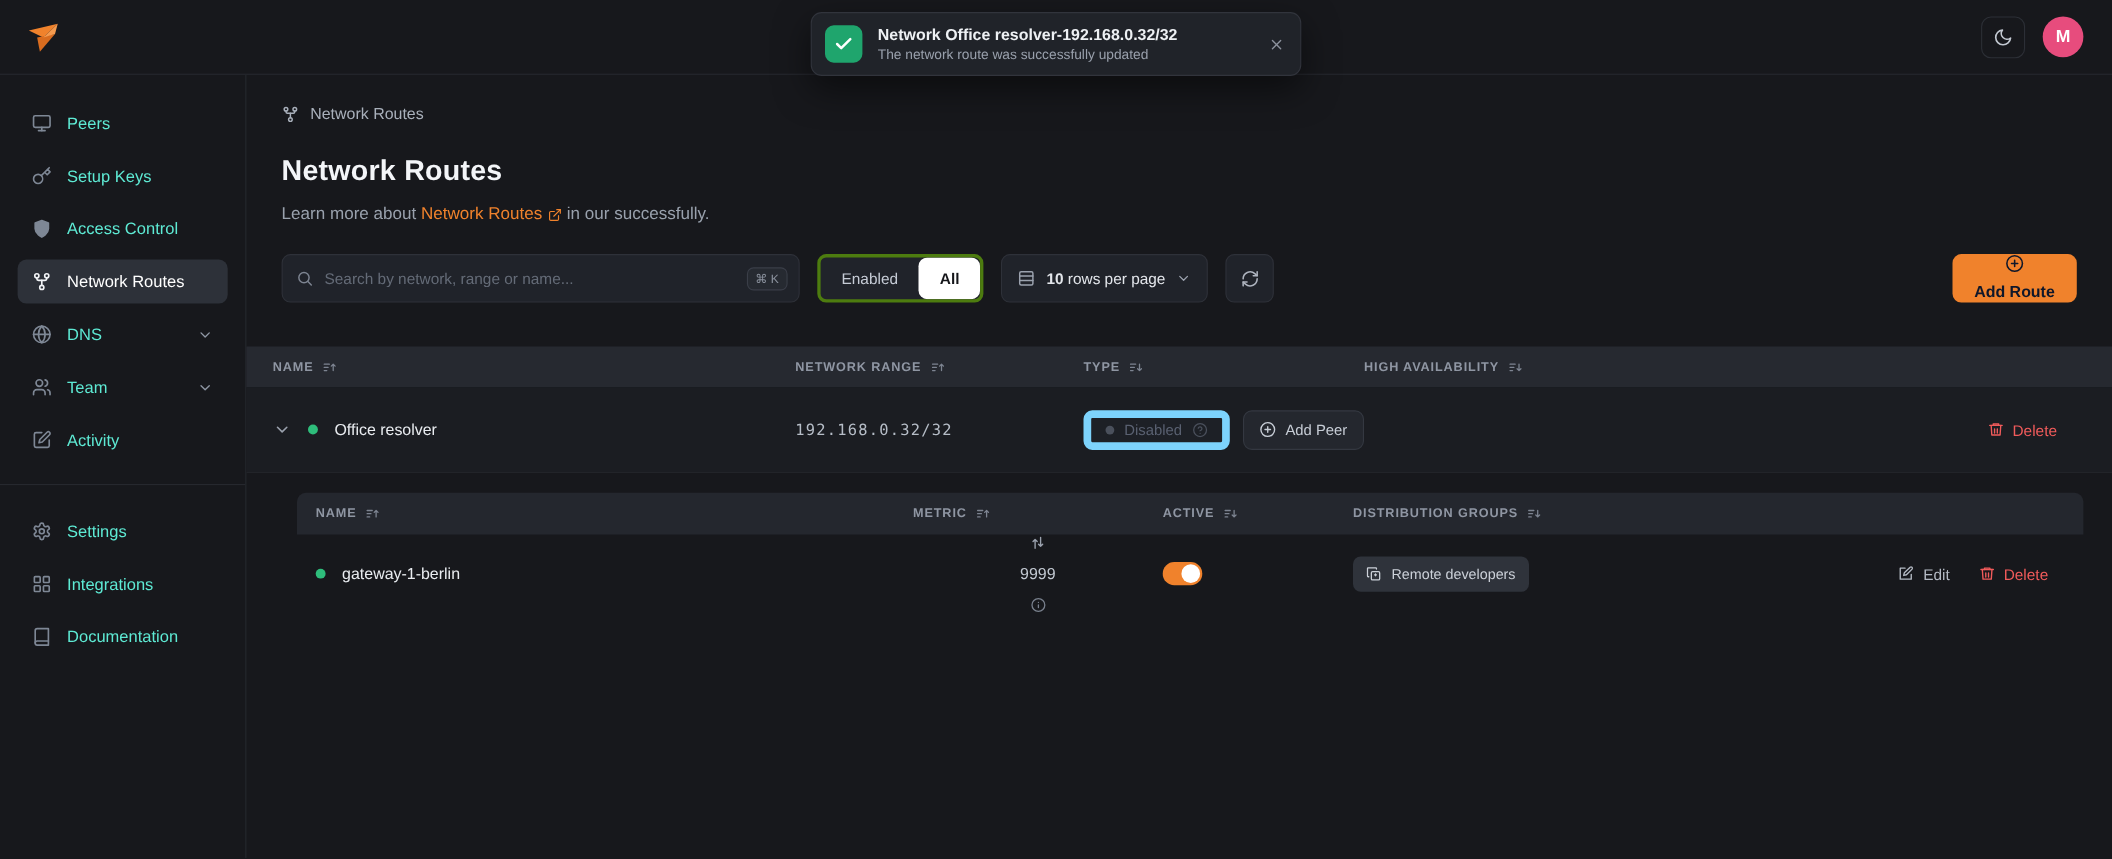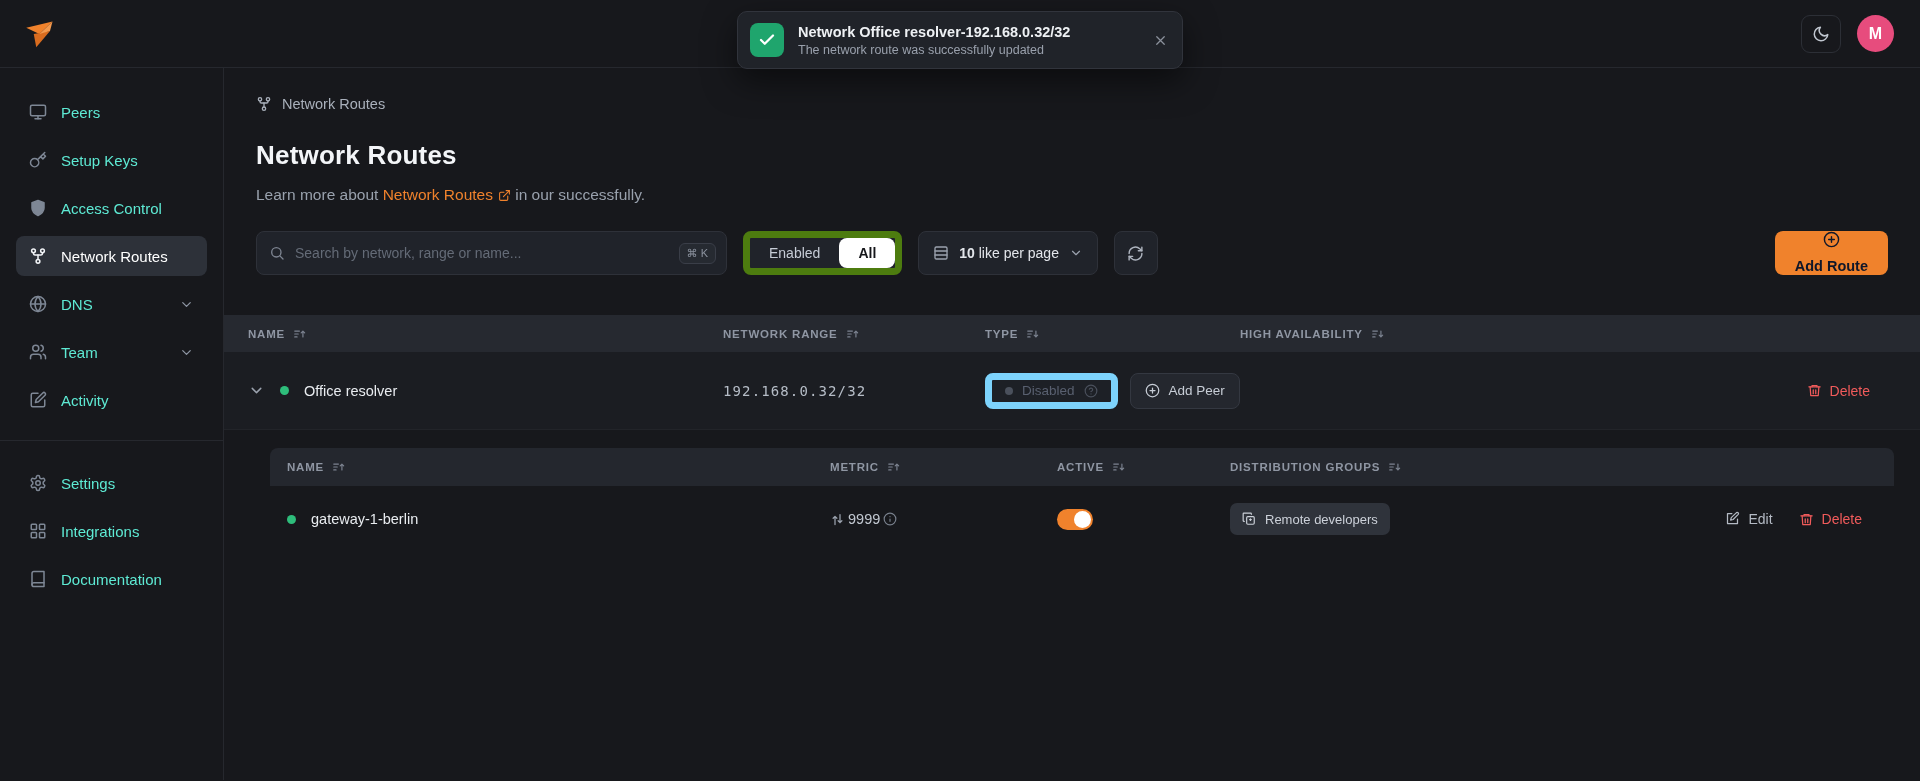--- a/index.html
+++ b/index.html
@@ -80,21 +80,21 @@
   .search-box input{
     flex:1; background:transparent; border:none; outline:none;
     color:#aeb4bf; font-size:14px; font-family:inherit;
   }
   .search-box input::placeholder{ color:#646b77; }
   .kbd{
     border:1px solid #3a3e48; background:#262a31; border-radius:6px;
     font-size:11px; color:#8b929e; padding:3px 7px; white-space:nowrap;
   }
   .segment{
-    display:flex; align-items:center; background:#20232a; border:7px solid #4d7c0f;
+    display:flex; align-items:center; background:#20232a; border:3px solid #4d7c0f;
     border-radius:8px; height:44px; overflow:hidden;
   }
   .seg-btn{
     height:100%; display:flex; align-items:center; padding:0 19px;
     font-size:14px; color:#c6ccd6; cursor:pointer; background:transparent; border:none;
     font-family:inherit;
   }
   .seg-btn.selected{ background:#ffffff; color:#15161a; font-weight:700; border-radius:8px; }
   .rows-select{
     height:44px; display:flex; align-items:center; gap:10px; padding:0 14px;
@@ -153,21 +153,21 @@
   .nested-head{
     height:38px; background:#24272e; border-radius:8px 8px 0 0;
     display:grid; grid-template-columns:543px 227px 173px 1fr auto;
     align-items:center; padding:0 32px 0 17px;
   }
   .nested-row{
     height:66px;
     display:grid; grid-template-columns:543px 227px 173px 1fr auto;
     align-items:center; padding:0 32px 0 17px;
   }
-  .cell-metric{ display:flex; align-items:center; gap:3px; color:#c2c8d1; font-size:14.5px; }
+  .cell-metric{ display:flex; align-items:center; gap:13px; color:#c2c8d1; font-size:14.5px;flex-direction:column; }
   .info-icon{ color:#79808d; }
   .toggle{
     width:36px; height:21px; border-radius:11px; background:#f0822c;
     position:relative; cursor:pointer;
   }
   .toggle .knob{
     position:absolute; top:2px; right:2px; width:17px; height:17px;
     border-radius:50%; background:#fff;
   }
   .chip{
@@ -346,21 +346,21 @@
       <div class="segment">
         <button class="seg-btn">Enabled</button>
         <button class="seg-btn selected">All</button>
       </div>
       <div class="rows-select">
         <svg width="16" height="16" viewBox="0 0 24 24" fill="none" stroke="#9ba2ae" stroke-width="2" stroke-linecap="round" stroke-linejoin="round">
             <rect x="3" y="3" width="18" height="18" rx="2"></rect>
             <path d="M3 9h18"></path>
             <path d="M3 15h18"></path>
           </svg>
-        <span><b>10</b> <span>like per page</span></span>
+        <span><b>10</b> <span>rows per page</span></span>
         <svg width="14" height="14" viewBox="0 0 24 24" fill="none" stroke="#9ba2ae" stroke-width="2" stroke-linecap="round" stroke-linejoin="round">
             <path d="M6 9l6 6 6-6"></path>
           </svg>
       </div>
       <button class="refresh-btn">
         <svg width="17" height="17" viewBox="0 0 24 24" fill="none" stroke="currentColor" stroke-width="2" stroke-linecap="round" stroke-linejoin="round">
             <path d="M3 12a9 9 0 0 1 15-6.7L21 8"></path>
             <path d="M21 3v5h-5"></path>
             <path d="M21 12a9 9 0 0 1-15 6.7L3 16"></path>
             <path d="M3 21v-5h5"></path>

